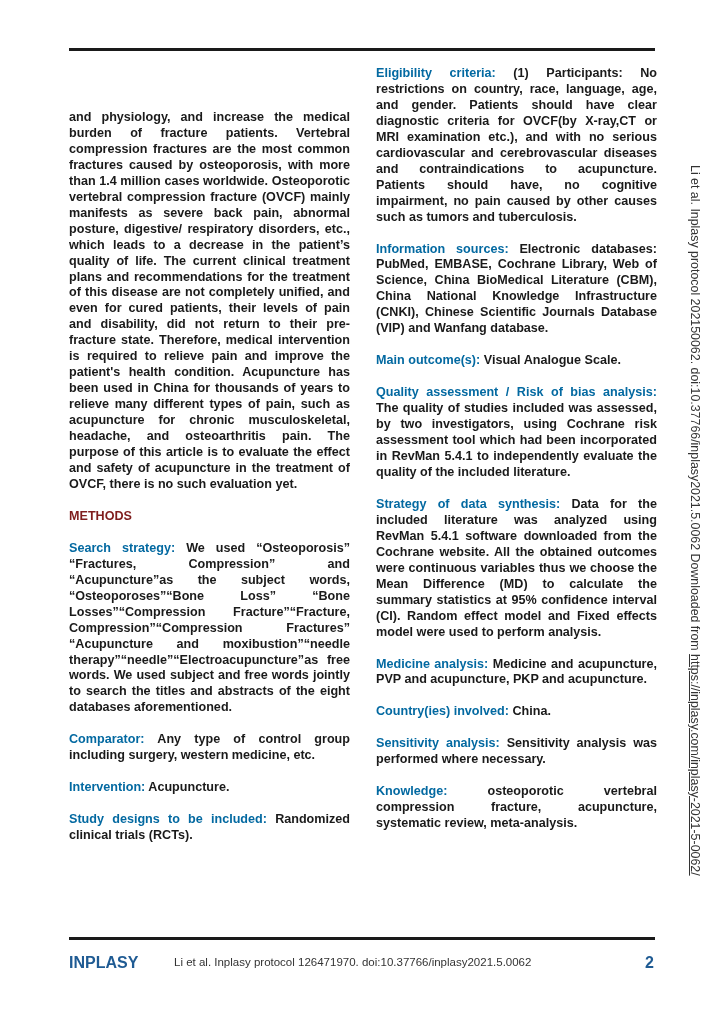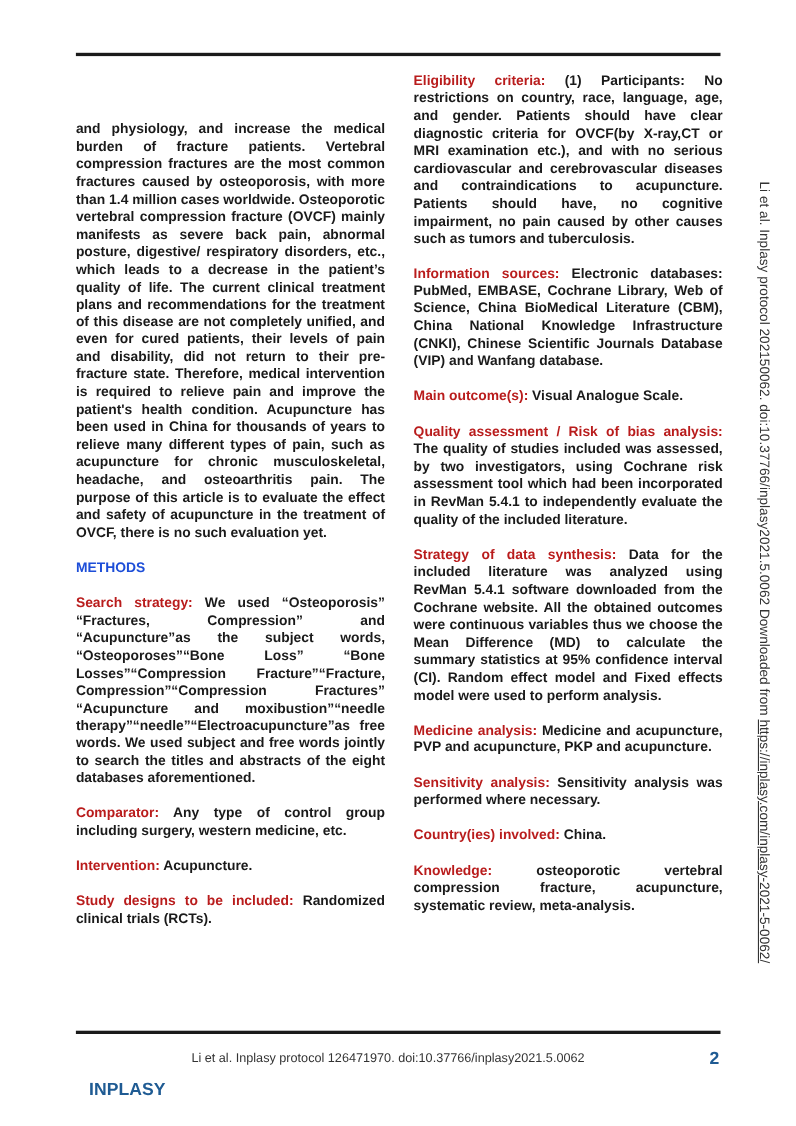--- a/index.html
+++ b/index.html
@@ -6,23 +6,23 @@
   body { width: 724px; height: 1024px; position: relative; overflow: hidden;
          font-family: "Liberation Sans", sans-serif; color: #1a1a1a; }
   .rule { position: absolute; left: 69px; width: 586px; height: 3px; background: #1a1a1a; }
   .rule.top { top: 48px; }
   .rule.bottom { top: 937px; }
   .col { position: absolute; top: 66px; width: 281px; font-size: 12.6px; line-height: 15.95px;
          font-weight: bold; text-align: justify; }
   .col.left { left: 69px; margin-top: 44px; }
   .col.right { left: 376px; }
   .col p { margin: 0 0 16px 0; }
-  .lbl { color: #b91c1c; font-weight: bold; }
-  .heading { color: #1d4ed8; font-weight: bold; margin: 0 0 16px 0; }
-  .footer-logo { position: absolute; left: 81px; top: 954px; font-size: 16px; font-weight: bold; color: #1f5b93; margin-top: 28px; }
+  .lbl { color: #0369a1; font-weight: bold; }
+  .heading { color: #7f1d1d; font-weight: bold; margin: 0 0 16px 0; }
+  .footer-logo { position: absolute; left: 69px; top: 954px; font-size: 16px; font-weight: bold; color: #1f5b93; }
   .footer-cite { position: absolute; left: 174px; top: 956px; font-size: 11.5px; color: #333; }
   .footer-page { position: absolute; left: 645px; top: 954px; font-size: 16px; font-weight: bold; color: #1f5b93; }
   .side { position: absolute; left: 702px; top: 165px; width: 720px; transform-origin: 0 0;
           transform: rotate(90deg); font-size: 12.4px; color: #333; white-space: nowrap; }
   .side .link { text-decoration: underline; }
 </style>
 </head>
 <body>
 
 <div class="rule top"></div>
@@ -36,22 +36,22 @@
   <p><span class="lbl">Study designs to be included:</span><span> Randomized clinical trials (RCTs).</span></p>
 </div>
 
 <div class="col right">
   <p><span class="lbl">Eligibility criteria:</span><span> (1) Participants: No restrictions on country, race, language, age, and gender. Patients should have clear diagnostic criteria for OVCF(by X-ray,CT or MRI examination etc.), and with no serious cardiovascular and cerebrovascular diseases and contraindications to acupuncture. Patients should have, no cognitive impairment, no pain caused by other causes such as tumors and tuberculosis.</span></p>
   <p><span class="lbl">Information sources:</span><span> Electronic databases: PubMed, EMBASE, Cochrane Library, Web of Science, China BioMedical Literature (CBM), China National Knowledge Infrastructure (CNKI), Chinese Scientific Journals Database (VIP) and Wanfang database.</span></p>
   <p><span class="lbl">Main outcome(s):</span><span> Visual Analogue Scale.</span></p>
   <p><span class="lbl">Quality assessment / Risk of bias analysis:</span><span> The quality of studies included was assessed, by two investigators, using Cochrane risk assessment tool which had been incorporated in RevMan 5.4.1 to independently evaluate the quality of the included literature.</span></p>
   <p><span class="lbl">Strategy of data synthesis:</span><span> Data for the included literature was analyzed using RevMan 5.4.1 software downloaded from the Cochrane website. All the obtained outcomes were continuous variables thus we choose the Mean Difference (MD) to calculate the summary statistics at 95% confidence interval (CI). Random effect model and Fixed effects model were used to perform analysis.</span></p>
   <p><span class="lbl">Medicine analysis:</span><span> Medicine and acupuncture, PVP and acupuncture, PKP and acupuncture.</span></p>
+  <p><span class="lbl">Country(ies) involved:</span><span> China.</span></p>
   <p><span class="lbl">Sensitivity analysis:</span><span> Sensitivity analysis was performed where necessary.</span></p>
-  <p><span class="lbl">Country(ies) involved:</span><span> China.</span></p>
   <p><span class="lbl">Knowledge:</span><span> osteoporotic vertebral compression fracture, acupuncture, systematic review, meta-analysis.</span></p>
 </div>
 
 <div class="rule bottom"></div>
 <div class="footer-logo">INPLASY</div>
 <div class="footer-cite">Li et al. Inplasy protocol 126471970. doi:10.37766/inplasy2021.5.0062</div>
 <div class="footer-page">2</div>
 
 <div class="side">
   <span>Li et al. Inplasy protocol 202150062. doi:10.37766/inplasy2021.5.0062 Downloaded from </span><span class="link">https://inplasy.com/inplasy-2021-5-0062/</span>

